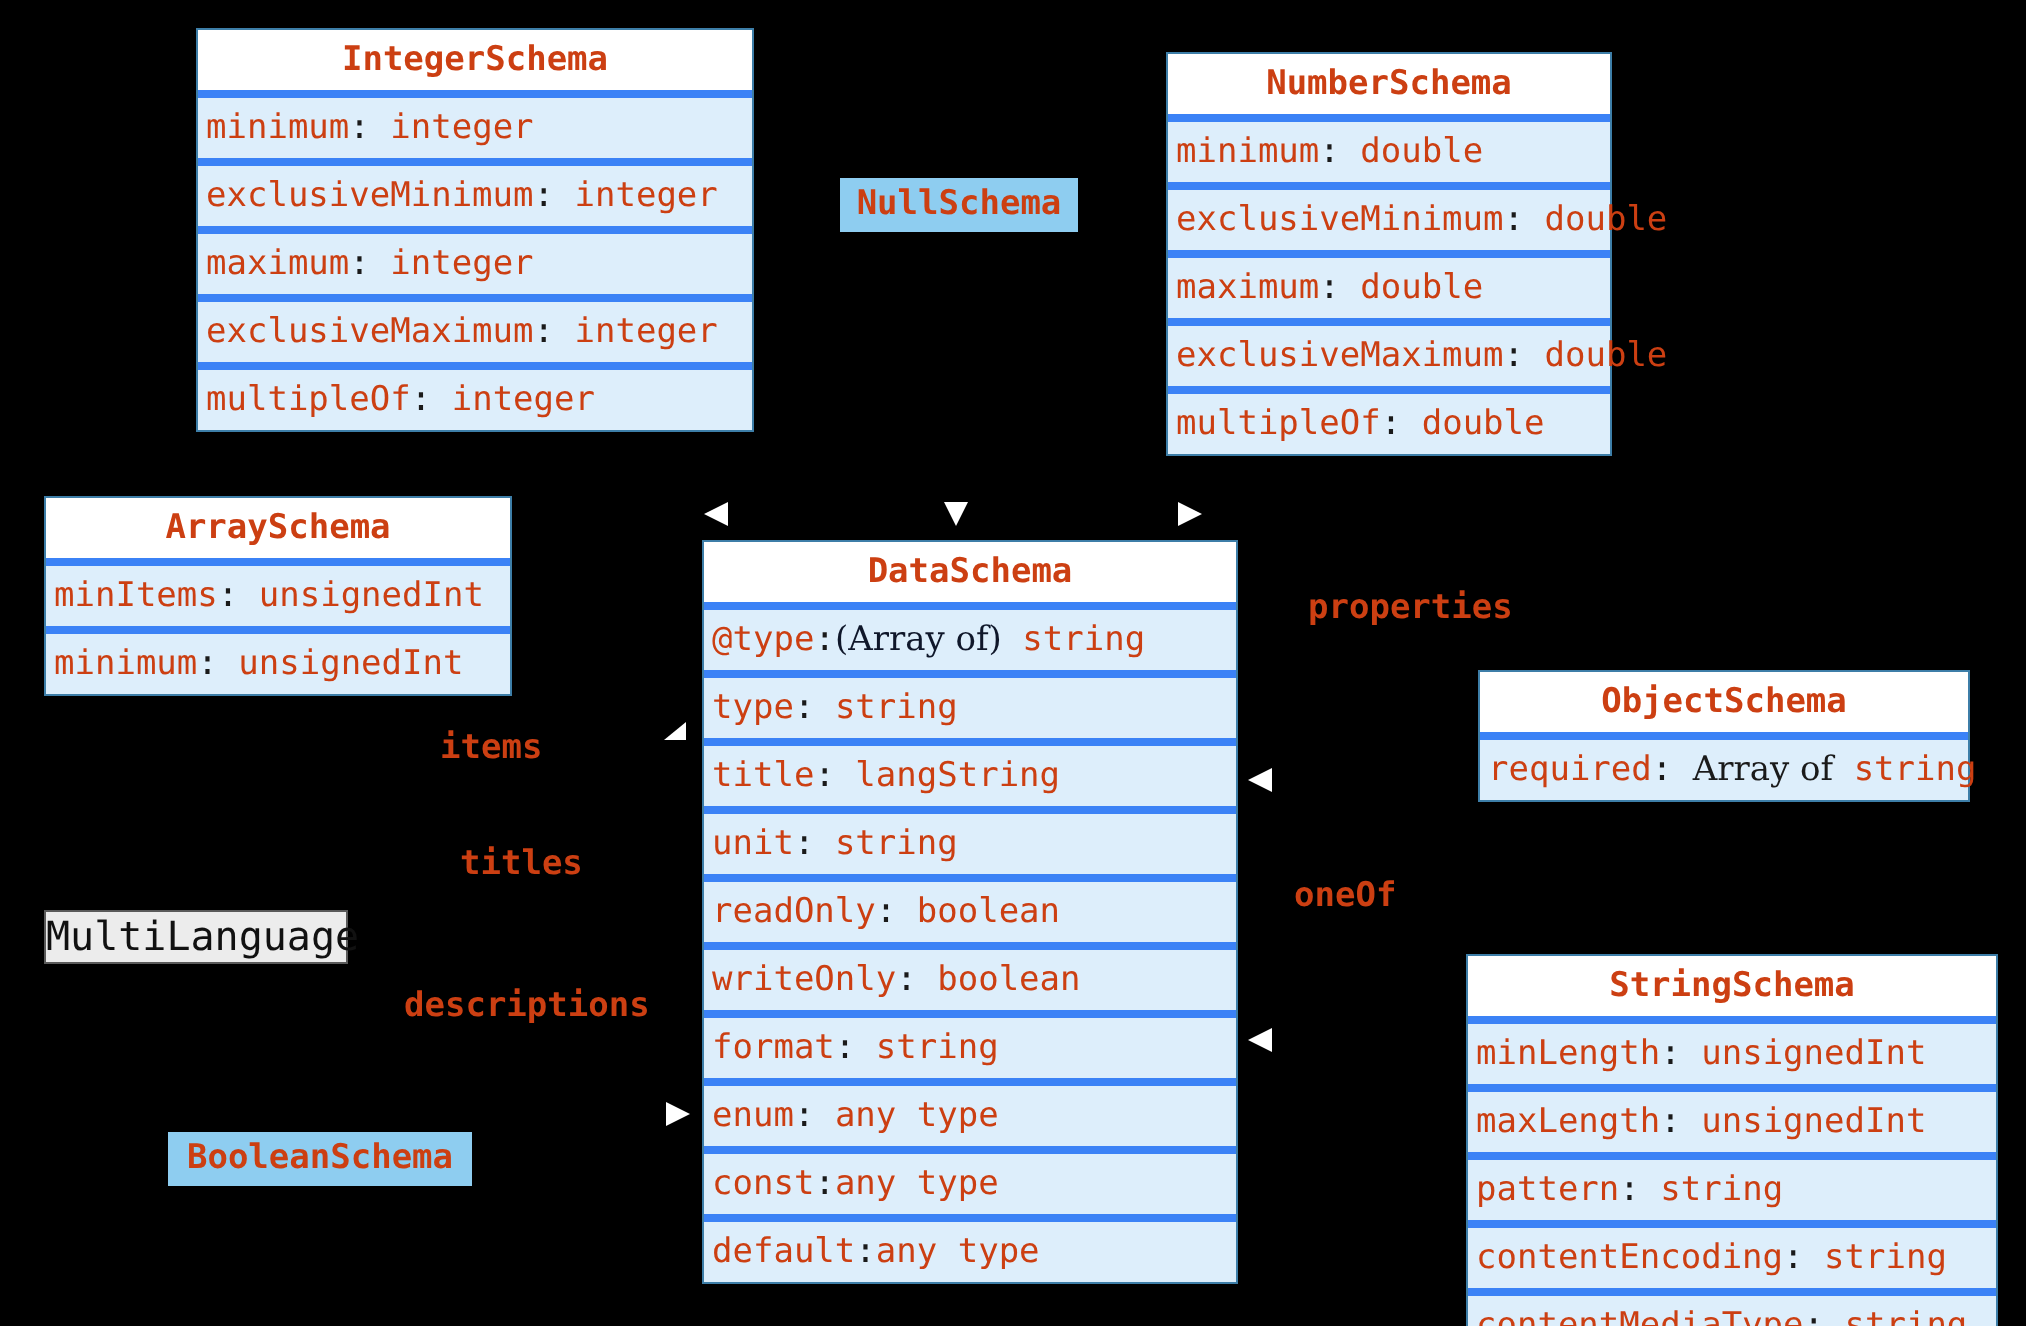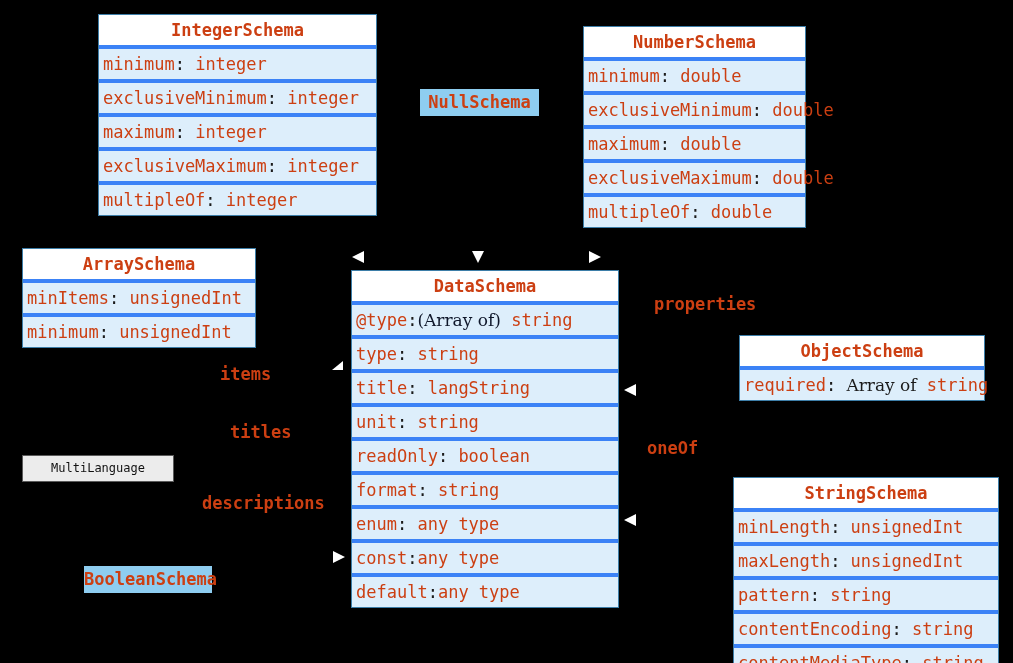--- a/index.html
+++ b/index.html
@@ -64,21 +64,21 @@
     white-space: nowrap;
   }
 
   
   .plain-box {
     position: absolute;
     box-sizing: border-box;
     background: #ececec;
     border: 1px solid #5a5a5a;
     color: #111111;
-    font-size: 12px;
+    font-size: 20px;
     line-height: 26px;
     text-align: center;
     white-space: nowrap;
   }
 
   
   .edge-label {
     position: absolute;
     color: #cc3f12;
     font-weight: bold;
@@ -180,20 +180,23 @@
     <div class="uml-row">
       <span>title</span><span class="punc">: </span><span>langString</span>
     </div>
     <div class="uml-row">
       <span>unit</span><span class="punc">: </span><span>string</span>
     </div>
     <div class="uml-row">
       <span>readOnly</span><span class="punc">: </span><span>boolean</span>
     </div>
     <div class="uml-row">
+      <span>writeOnly</span><span class="punc">: </span><span>boolean</span>
+    </div>
+    <div class="uml-row">
       <span>format</span><span class="punc">: </span><span>string</span>
     </div>
     <div class="uml-row">
       <span>enum</span><span class="punc">: </span><span>any type</span>
     </div>
     <div class="uml-row">
       <span>const</span><span class="punc">:</span><span>any type</span>
     </div>
     <div class="uml-row">
       <span>default</span><span class="punc">:</span><span>any type</span>
@@ -223,21 +226,21 @@
     </div>
     <div class="uml-row">
       <span>contentMediaType</span><span class="punc">: </span><span>string</span>
     </div>
   </div>
 
   <div class="plain-box" style="left:22px; top:455px; width:152px; height:27px; line-height:25px;">
     <span>MultiLanguage</span>
   </div>
 
-  <div class="flat-box" style="left:84px; top:566px; width:128px; height:27px; line-height:27px;">
+  <div class="flat-box" style="left:84px; top:566px; width:152px; height:27px; line-height:27px;">
     <span>BooleanSchema</span>
   </div>
 
   <div class="edge-label" style="left:654px; top:294px;">properties</div>
   <div class="edge-label" style="left:220px; top:364px;">items</div>
   <div class="edge-label" style="left:230px; top:422px;">titles</div>
   <div class="edge-label" style="left:647px; top:438px;">oneOf</div>
   <div class="edge-label" style="left:202px; top:493px;">descriptions</div>
 
   <div class="arrow arrow-left" style="left:352px; top:251px;"></div>

